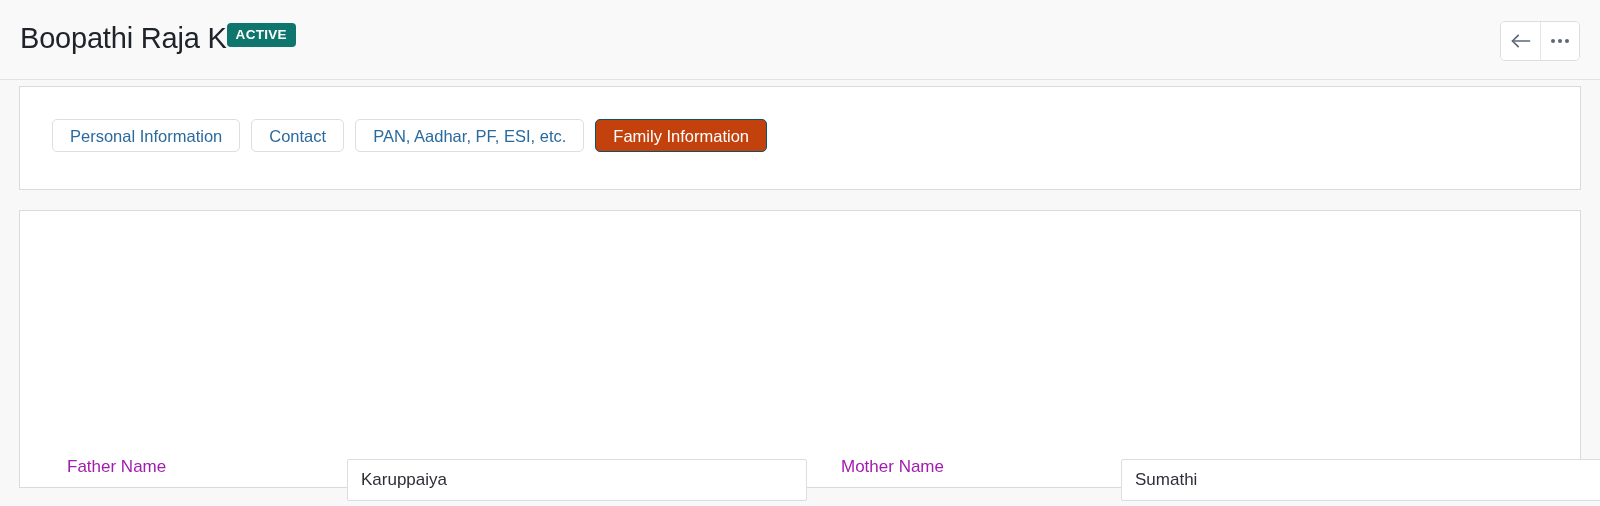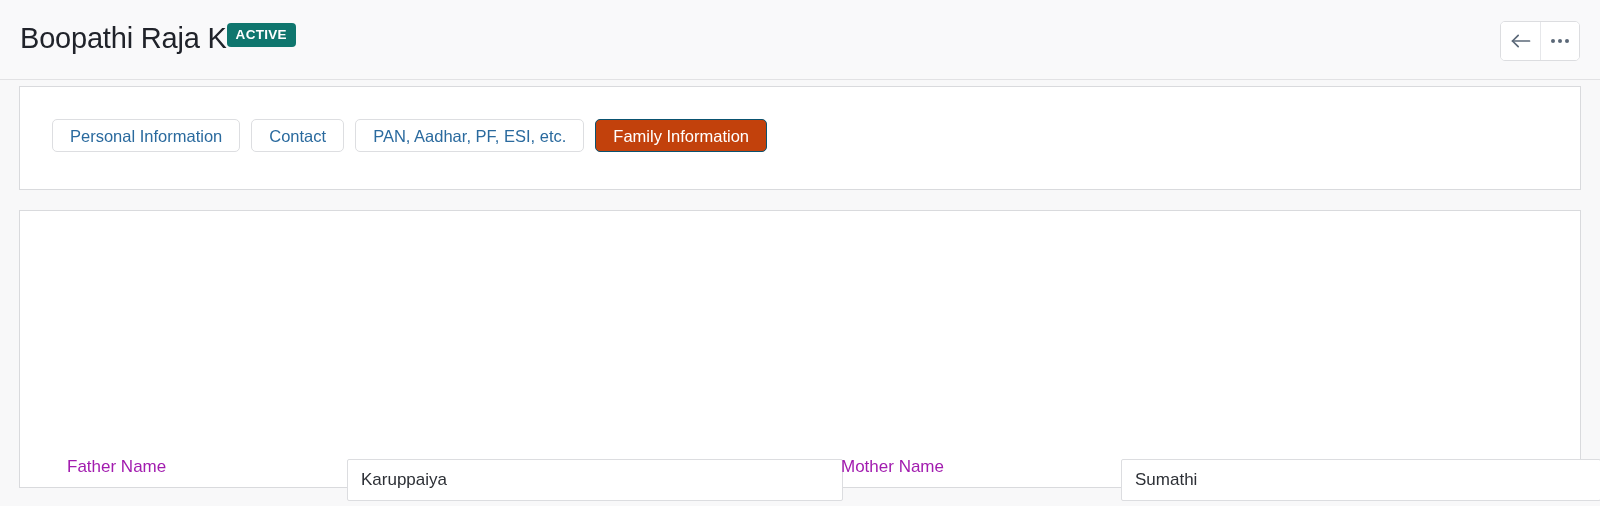--- a/index.html
+++ b/index.html
@@ -174,21 +174,21 @@
     color: #2d3036;
     padding: 0 13px;
     border-radius: 2px;
     outline: none;
   }
 
   
   .lbl-father  { left: 47px;  top: 245px; }
   .lbl-mother  { left: 821px; top: 245px; }
 
-  .in-father { left: 327px;  top: 248px; width: 496px; }
+  .in-father { left: 327px;  top: 248px; width: 460px; }
   .in-mother { left: 1101px; top: 248px; width: 480px; }
 </style>
 </head>
 <body>
 
 <div class="page">
 
   <div class="header">
     <div class="title-wrap">
       <div class="page-title">Boopathi Raja K</div>

